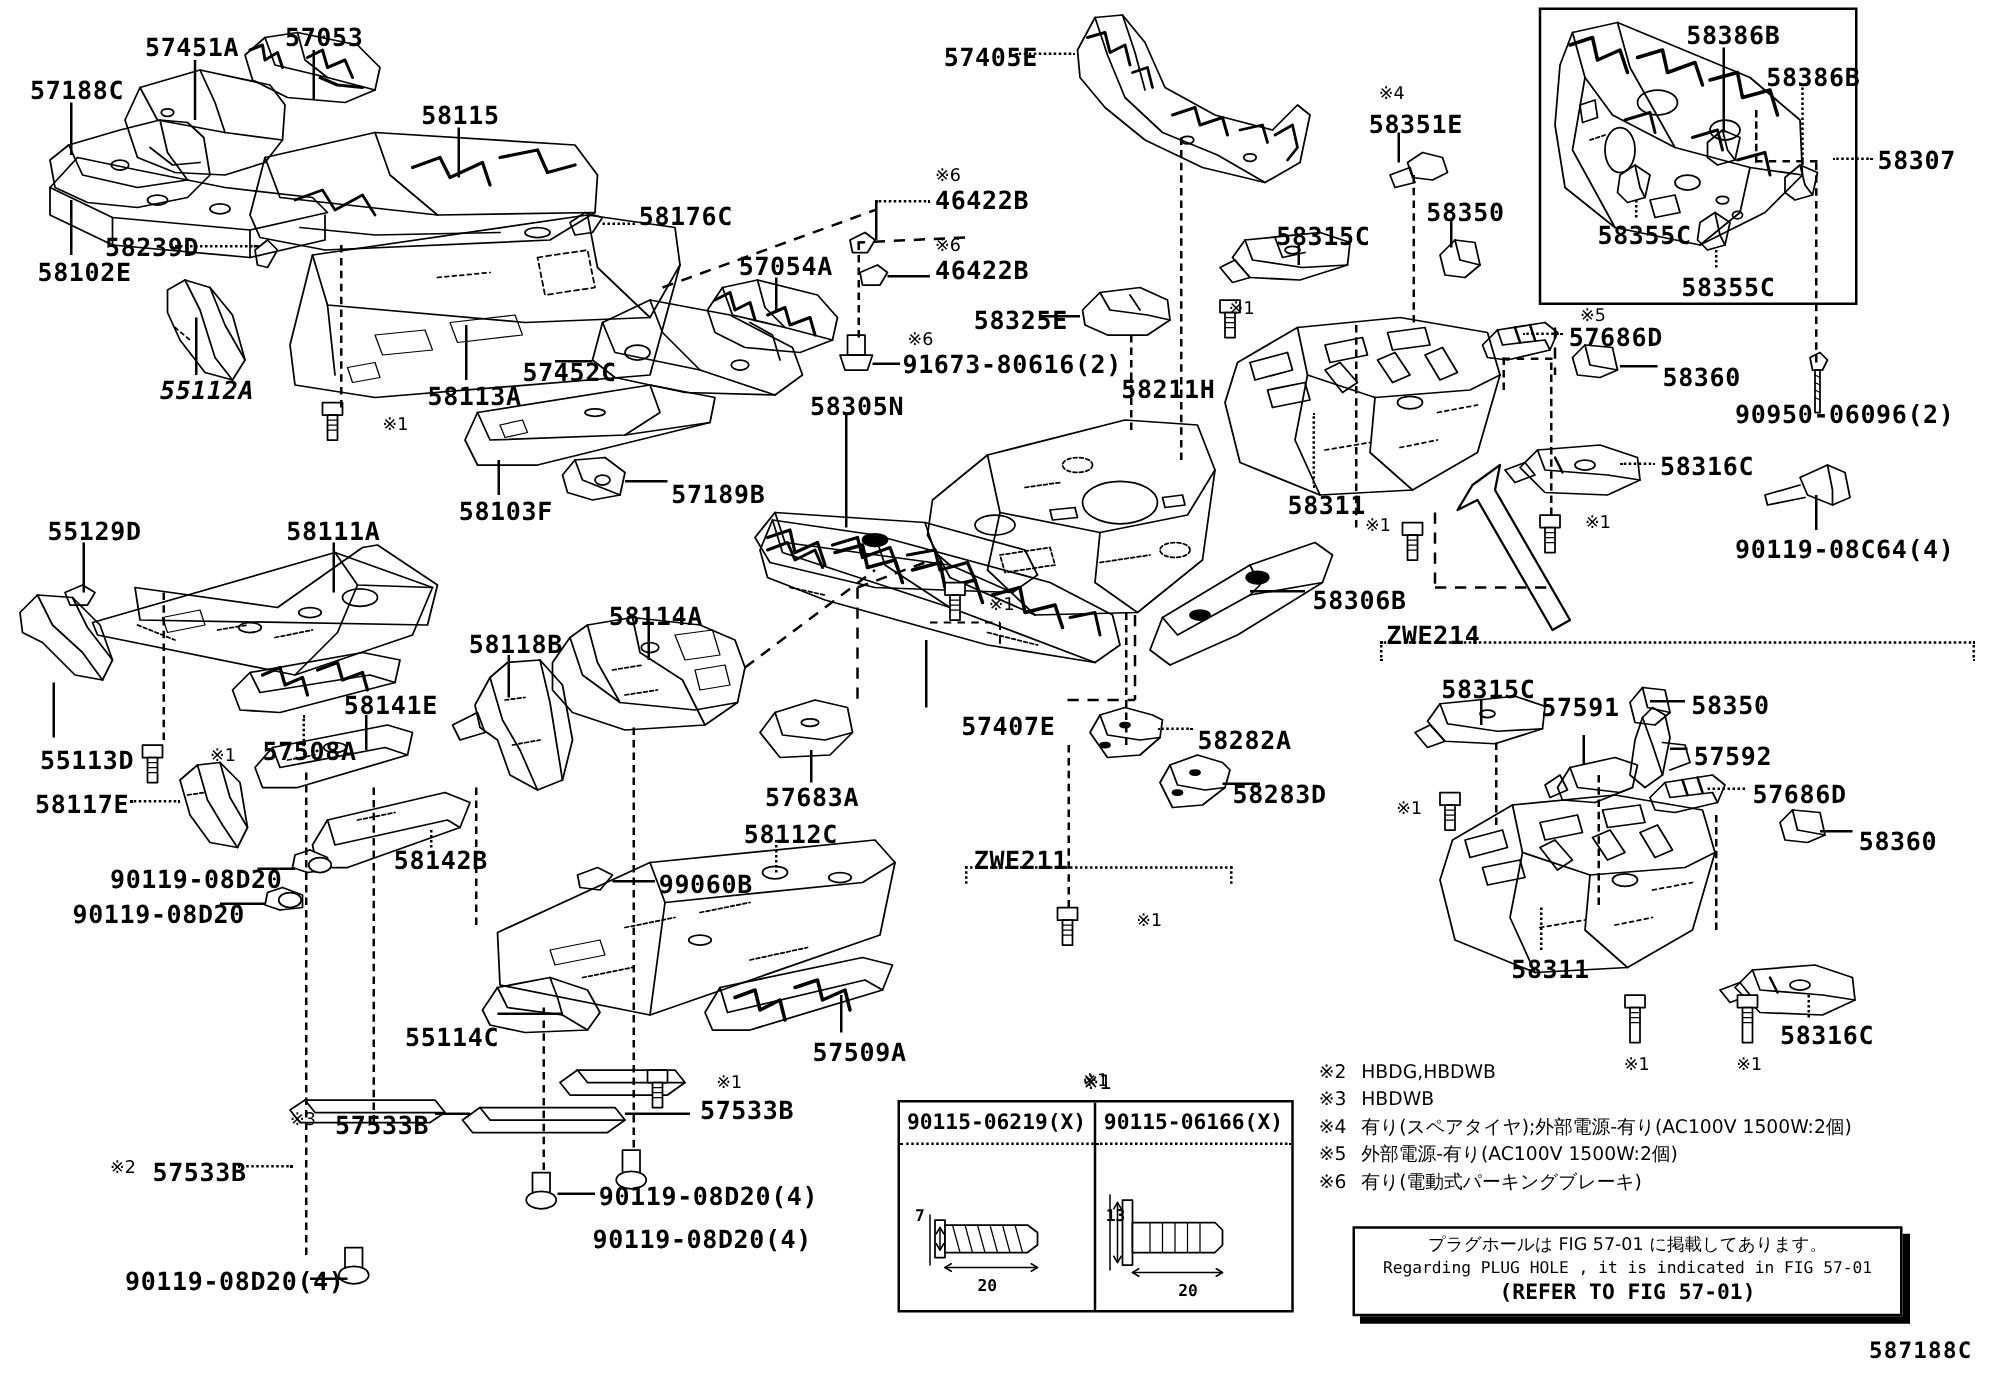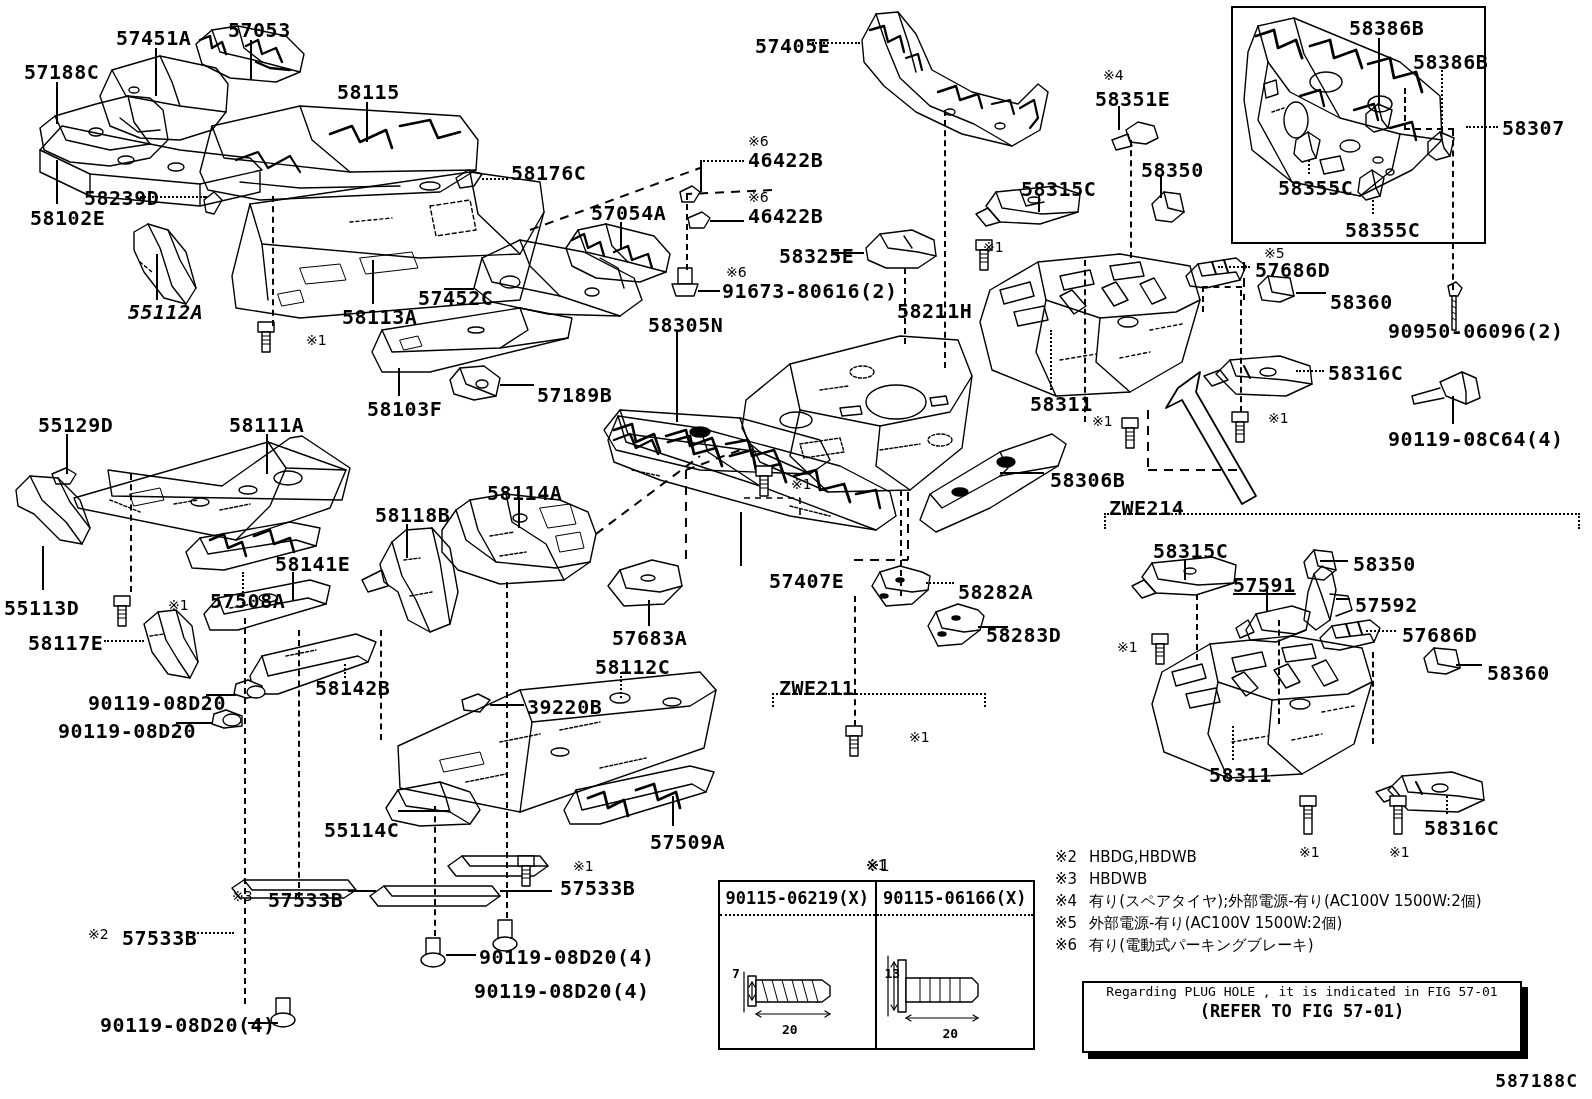--- a/index.html
+++ b/index.html
@@ -878,44 +878,44 @@
       <div class="lbl" style="left: 1388px; top: 321px;">90950-06096(2)</div>
       <div class="lbl" style="left: 1030px; top: 394px;">58311</div>
       <div class="lbl" style="left: 1328px; top: 363px;">58316C</div>
       <div class="lbl" style="left: 1388px; top: 429px;">90119-08C64(4)</div>
       <div class="lbl" style="left: 1050px; top: 470px;">58306B</div>
       <div class="lbl" style="left: 1109px; top: 498px;">ZWE214</div>
       <div class="lbl" style="left: 38px; top: 415px;">55129D</div>
       <div class="lbl" style="left: 229px; top: 415px;">58111A</div>
       <div class="lbl" style="left: 275px; top: 554px;">58141E</div>
       <div class="lbl" style="left: 210px; top: 591px;">57508A</div>
-      <div class="lbl" style="left: 4px; top: 598px;">55113D</div>
+      <div class="lbl" style="left: 32px; top: 598px;">55113D</div>
       <div class="lbl" style="left: 28px; top: 633px;">58117E</div>
       <div class="lbl" style="left: 88px; top: 693px;">90119-08D20</div>
       <div class="lbl" style="left: 58px; top: 721px;">90119-08D20</div>
       <div class="lbl" style="left: 315px; top: 678px;">58142B</div>
       <div class="lbl" style="left: 375px; top: 505px;">58118B</div>
       <div class="lbl" style="left: 487px; top: 483px;">58114A</div>
       <div class="lbl" style="left: 612px; top: 628px;">57683A</div>
       <div class="lbl" style="left: 595px; top: 657px;">58112C</div>
-      <div class="lbl" style="left: 527px; top: 697px;">39220B</div>
+      <div class="lbl" style="left: 527px; top: 697px;">99060B</div>
       <div class="lbl" style="left: 729px; top: 571px; margin-left: 40px;">57407E</div>
       <div class="lbl" style="left: 958px; top: 582px;">58282A</div>
       <div class="lbl" style="left: 986px; top: 625px;">58283D</div>
       <div class="lbl" style="left: 779px; top: 678px;">ZWE211</div>
       <div class="lbl" style="left: 324px; top: 820px;">55114C</div>
       <div class="lbl" style="left: 650px; top: 832px;">57509A</div>
       <div class="lbl" style="left: 268px; top: 890px;">57533B</div>
       <div class="lbl" style="left: 560px; top: 878px;">57533B</div>
       <div class="lbl" style="left: 122px; top: 928px;">57533B</div>
       <div class="lbl" style="left: 479px; top: 947px;">90119-08D20(4)</div>
       <div class="lbl" style="left: 474px; top: 981px;">90119-08D20(4)</div>
       <div class="lbl" style="left: 100px; top: 1015px;">90119-08D20(4)</div>
       <div class="lbl" style="left: 1153px; top: 541px;">58315C</div>
-      <div class="lbl" style="left: 1233px; top: 575px; text-decoration: underline;">57591</div>
+      <div class="lbl" style="left: 1233px; top: 556px;">57591</div>
       <div class="lbl" style="left: 1353px; top: 554px;">58350</div>
       <div class="lbl" style="left: 1355px; top: 595px;">57592</div>
       <div class="lbl" style="left: 1402px; top: 625px;">57686D</div>
       <div class="lbl" style="left: 1487px; top: 663px;">58360</div>
       <div class="lbl" style="left: 1209px; top: 765px;">58311</div>
       <div class="lbl" style="left: 1424px; top: 818px;">58316C</div>
     </div>
   <div id="mark-layer">
       <div class="note-mark" style="left: 748px; top: 134px;">※6</div>
       <div class="note-mark" style="left: 748px; top: 190px;">※6</div>
@@ -968,19 +968,20 @@
     </div>
     <div class="note-row">
       <span class="mk">※5</span><span>外部電源-有り(AC100V 1500W:2個)</span>
     </div>
     <div class="note-row">
       <span class="mk">※6</span><span>有り(電動式パーキングブレーキ)</span>
     </div>
   </div>
 
   <div id="refbox">
+    <div class="r1">プラグホールは FIG 57-01 に掲載してあります。</div>
     <div class="r2">Regarding  PLUG  HOLE , it is indicated in FIG  57-01</div>
     <div class="r3">(REFER TO FIG 57-01)</div>
   </div>
 
   <div id="figcode">587188C</div>
 
 </div>
 
 </body></html>

